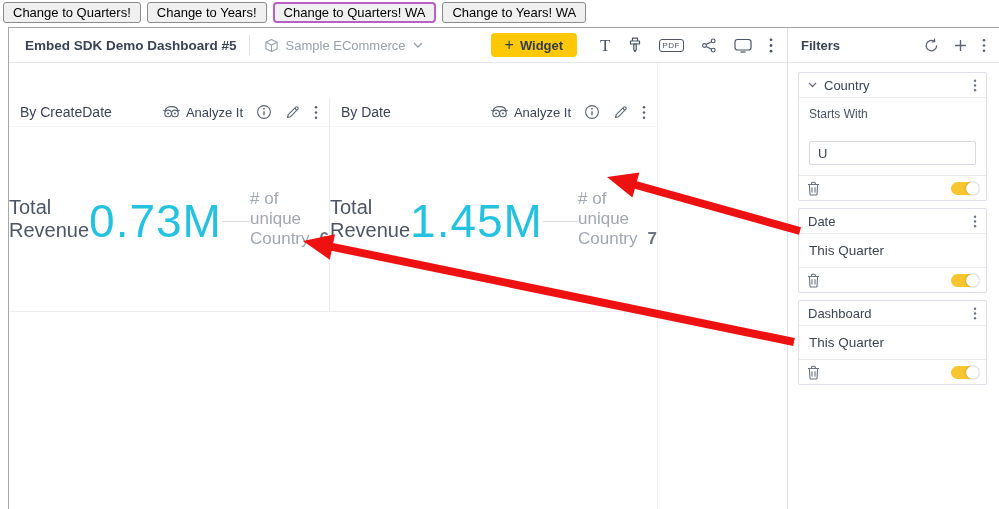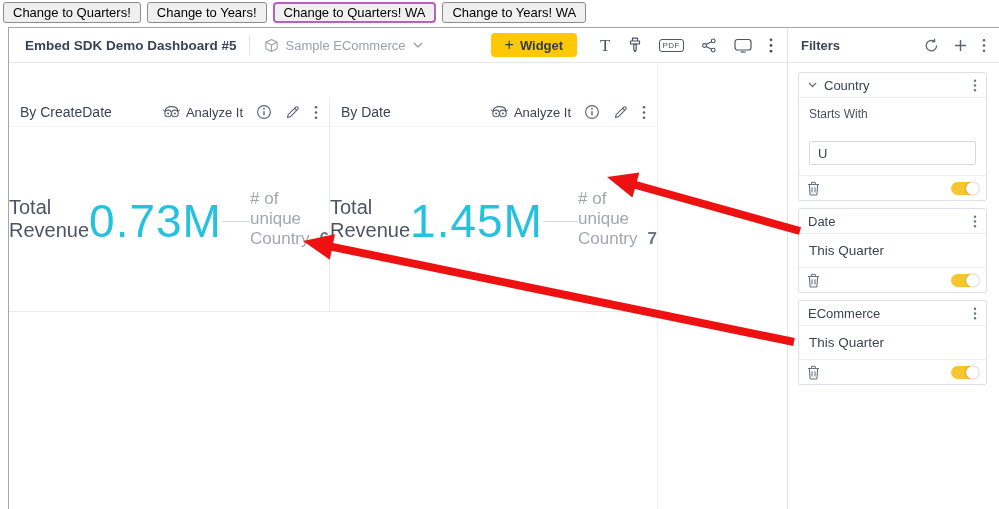--- a/index.html
+++ b/index.html
@@ -340,21 +340,21 @@
               </svg>
           </span>
           <span class="toggle">
               <span class="knob"></span>
             </span>
         </div>
       </div>
 
       <div class="filter-card">
         <div class="fc-header">
-          <span class="fc-name">ECommerce</span>
+          <span class="fc-name">Dashboard</span>
           <span class="fc-kebab">
             <svg width="4" height="13" viewBox="0 0 4 13" fill="#6a7181">
                 <circle cx="2" cy="1.8" r="1.2"></circle>
                 <circle cx="2" cy="6.5" r="1.2"></circle>
                 <circle cx="2" cy="11.2" r="1.2"></circle>
               </svg>
           </span>
         </div>
         <div class="fc-selection">This Quarter</div>
         <div class="fc-footer">

